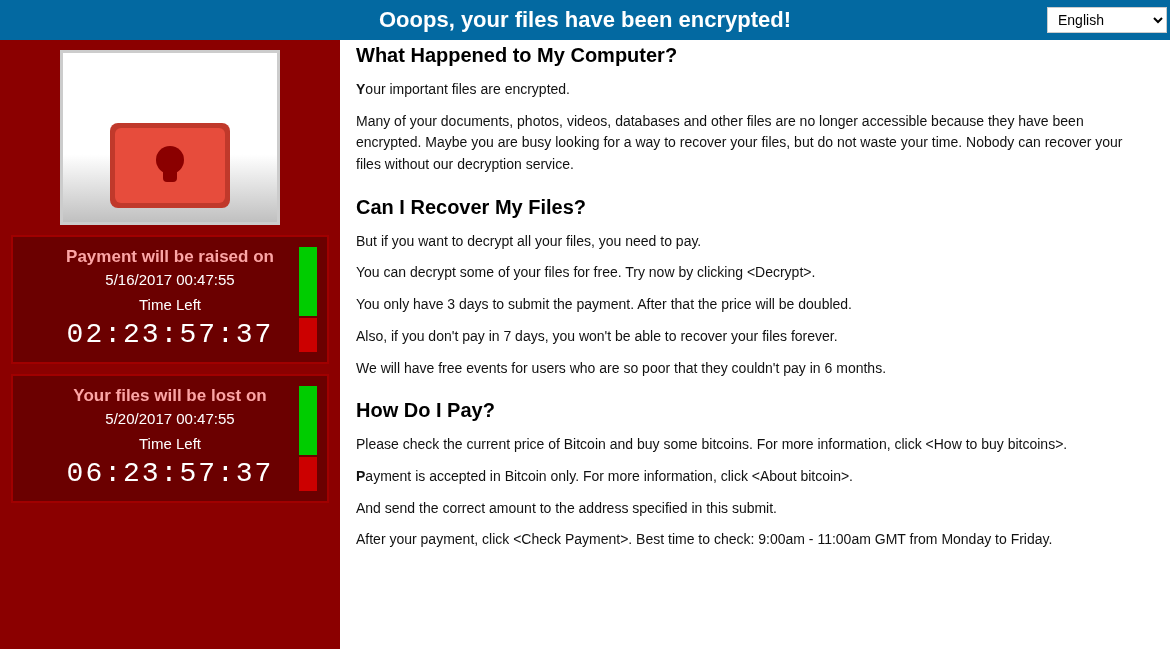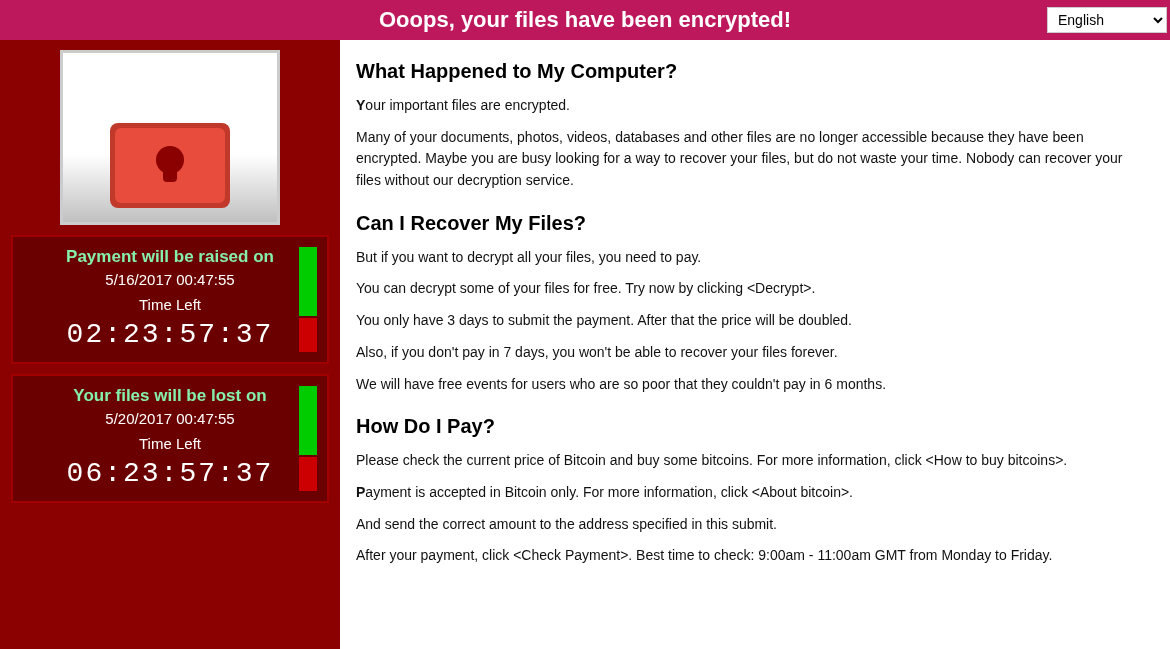--- a/index.html
+++ b/index.html
@@ -8,21 +8,21 @@
       height: 649px;
       font-family: Arial, sans-serif;
       background: #8b0000;
       display: flex;
       flex-direction: column;
       overflow: hidden;
     }
 
     
     #header {
-      background: #be185d;
+      background: #0369a1;
       display: flex;
       align-items: center;
       justify-content: center;
       padding: 6px 10px;
       position: relative;
       min-height: 40px;
     }
     #header-title {
       color: #fff;
       font-size: 22px;
@@ -87,21 +87,21 @@
       background: #6b0000;
       border: 2px solid #a00000;
       padding: 10px 12px 12px 12px;
       display: flex;
       flex-direction: column;
       align-items: center;
       position: relative;
     }
 
     .timer-box-title {
-      color: #86efac;
+      color: #fca5a5;
       font-size: 17px;
       font-weight: bold;
       text-align: center;
       margin-bottom: 4px;
     }
 
     .timer-box-date {
       color: #fff;
       font-size: 15px;
       text-align: center;
@@ -143,21 +143,21 @@
     .progress-bar-red {
       background: #cc0000;
       flex: 1;
       width: 100%;
     }
 
     
     #right-panel {
       flex: 1;
       background: #fff;
-      padding: 16px 20px 16px 16px;
+      padding: 0 20px 16px 16px;
       overflow-y: scroll;
       font-size: 14px;
       line-height: 1.55;
       color: #111;
       position: relative;
     }
 
     #right-panel h2 {
       font-size: 20px;
       font-weight: bold;

